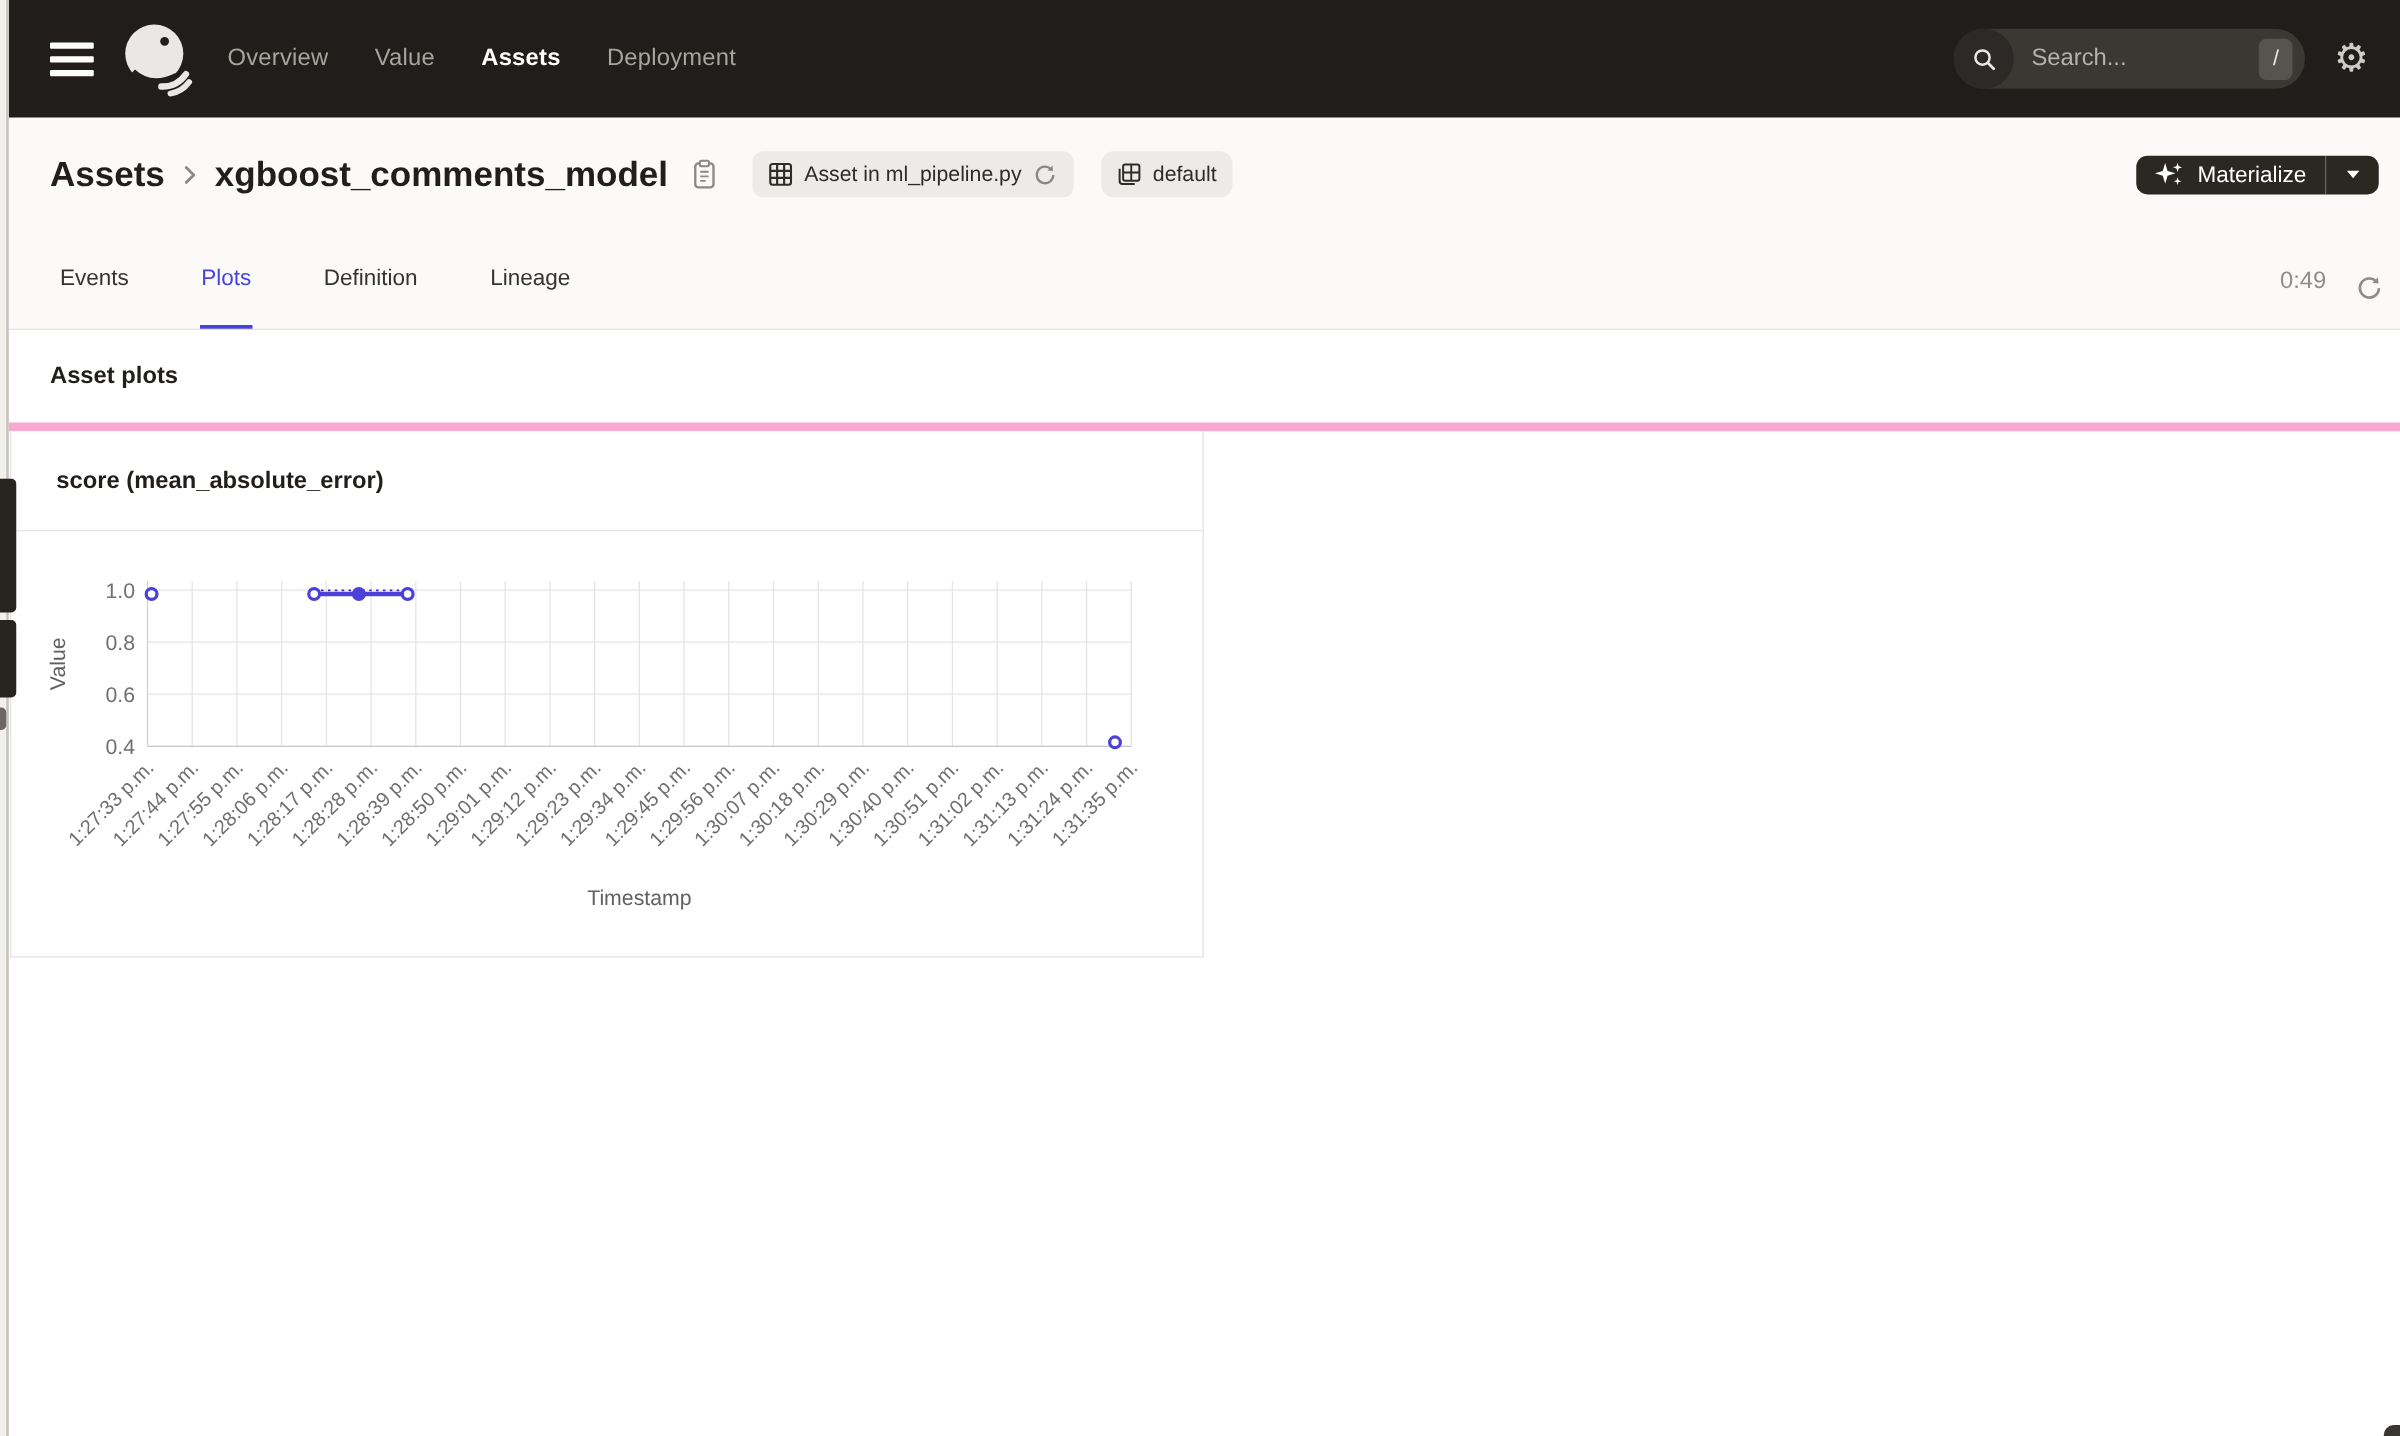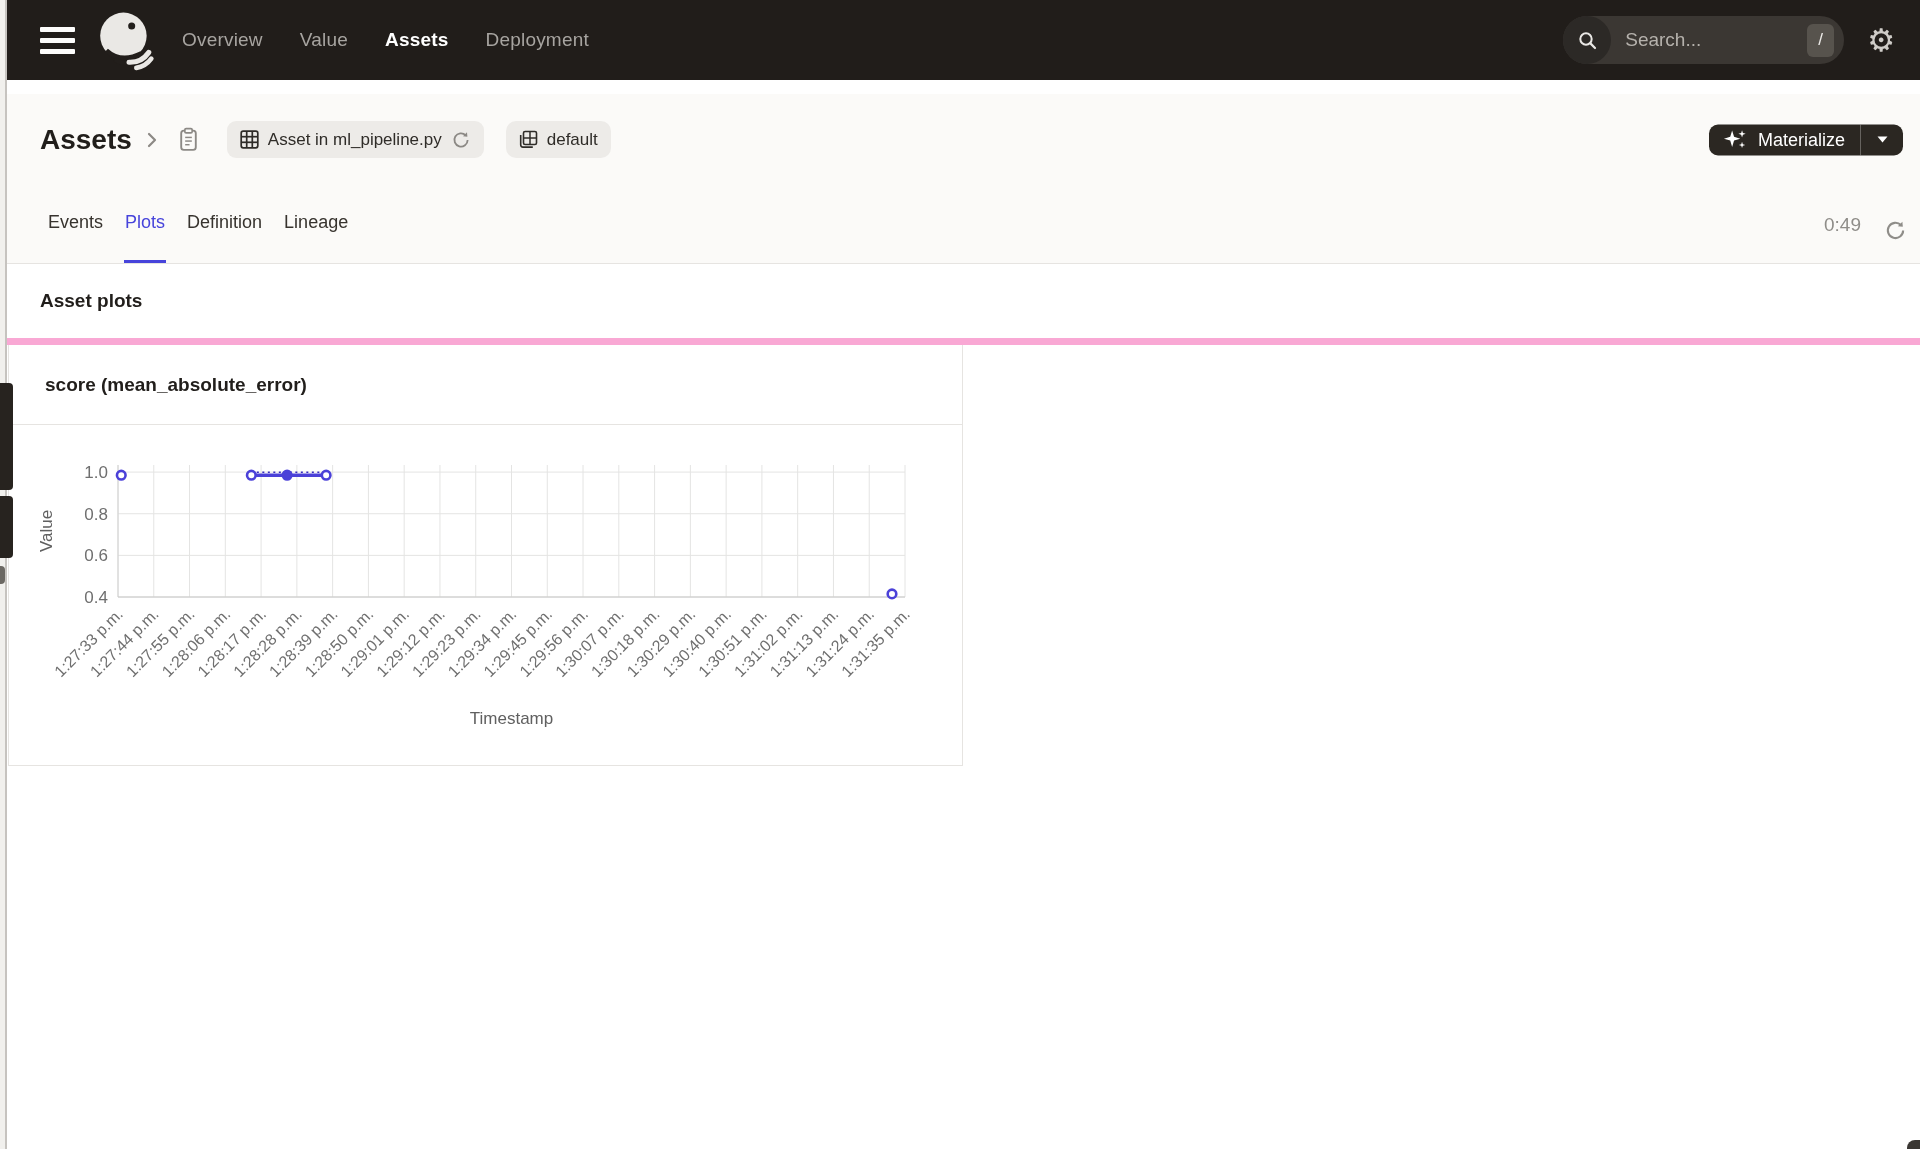--- a/index.html
+++ b/index.html
@@ -7,21 +7,21 @@
        font-family:"Liberation Sans",sans-serif;-webkit-font-smoothing:antialiased;}
   
   .left-strip{position:absolute;left:0;top:0;width:7px;height:100%;background:#F1F0ED;z-index:50;}
   .left-line{position:absolute;left:5px;top:0;width:2px;height:100%;background:#C6C3BF;z-index:51;}
   .frag{position:absolute;left:0;background:#27231F;border-radius:0 4px 4px 0;z-index:52;}
   .frag1{top:383px;width:13px;height:107px;}
   .frag2{top:496px;width:13px;height:62px;}
   .frag3{top:566px;width:5px;height:18px;background:#6B6863;}
   .corner-speck{position:absolute;right:0;bottom:0;width:13px;height:9px;background:#3A3733;border-top-left-radius:8px;z-index:52;}
   
-  .topnav{position:absolute;left:7px;top:0;right:0;height:80px;background:#211D1A;
+  .topnav{position:absolute;left:7px;top:0;right:0;height:94px;background:#211D1A;
           display:flex;align-items:center;padding:0 25px 0 33px;box-sizing:border-box;z-index:10;}
   .menu-btn{width:40px;height:40px;background:none;border:none;padding:0;cursor:pointer;
             display:flex;flex-direction:column;justify-content:center;gap:6px;}
   .menu-btn i{display:block;width:35px;height:5px;background:#FDFDFC;border-radius:1px;}
   .logo{margin-left:15px;width:62px;height:62px;flex:none;cursor:pointer;}
   .nav-links{display:flex;gap:37px;margin-left:25px;}
   .nav-links a{font-size:19px;color:#A7A4A0;text-decoration:none;letter-spacing:.2px;}
   .nav-links a.active{color:#FFFFFF;font-weight:700;}
   .search{margin-left:auto;display:flex;align-items:center;width:281px;height:48px;border-radius:24px;
           background:#3B3733;cursor:text;}
@@ -44,21 +44,21 @@
   .tag{display:flex;align-items:center;gap:9px;height:37px;padding:12px 13px;border-radius:9px;
        background:#EDEBE8;font-size:17px;color:#2F2C28;cursor:pointer;border:none;}
   .tag.first{margin-left:28px;}
   .tag.second{margin-left:22px;border-radius:10px;}
   .materialize{position:absolute;right:17px;top:50%;transform:translateY(-50%);display:flex;
                height:31px;border-radius:9px;background:#2B2722;overflow:hidden;}
   .materialize .main{display:flex;align-items:center;gap:10px;padding:0 15px 0 14px;color:#fff;
                      font-size:18px;font-weight:500;background:none;border:none;cursor:pointer;}
   .materialize .caret{width:43px;border:none;background:none;cursor:pointer;display:flex;
                       align-items:center;justify-content:center;border-left:1px solid rgba(255,255,255,.28);}
-  .tabs-row{position:absolute;bottom:0;left:0;right:0;height:79px;display:flex;gap:20px;padding-left:40px;}
+  .tabs-row{position:absolute;bottom:0;left:0;right:0;height:79px;display:flex;gap:56px;padding-left:40px;}
   .tab{height:100%;display:flex;align-items:center;font-size:18px;font-weight:500;color:#37332E;
        background:none;border:none;cursor:pointer;padding:0 1px;border-bottom:3px solid transparent;box-sizing:border-box;}
   .tab.active{color:#4744DB;border-bottom-color:#4744DB;}
   .timer{position:absolute;right:59px;bottom:27px;font-size:19px;color:#8F8D89;}
   .refresh-btn{position:absolute;right:13px;bottom:21px;background:none;border:none;padding:0;cursor:pointer;display:flex;}
   
   .section-band{position:absolute;top:264px;left:7px;right:0;height:81px;background:#FFFFFF;
                 border-bottom:7px solid #f9a8d4;box-sizing:border-box;display:flex;align-items:center;padding-left:33px;}
   .section-band h2{margin:0;font-size:19px;font-weight:700;color:#211E1B;}
   
@@ -120,20 +120,21 @@
   </button>
 </header>
 
 <div class="header-band">
   <div class="breadcrumb-row">
     <div class="bc">
       <a href="#">Assets</a>
       <svg width="14" height="22" viewBox="0 0 14 22">
         <path d="M4 5 L10 11 L4 17" fill="none" stroke="#8C8985" stroke-width="2.2" stroke-linecap="round" stroke-linejoin="round"></path>
       </svg>
+      <span class="cur">xgboost_comments_model</span>
       <button class="copy-btn">
         <svg width="21" height="25" viewBox="0 0 20 24">
           <rect x="3" y="3.5" width="14" height="18.5" rx="2.5" fill="none" stroke="#8C8985" stroke-width="1.8"></rect>
           <rect x="6.5" y="1.5" width="7" height="4.2" rx="1.2" fill="#FBFAF8" stroke="#8C8985" stroke-width="1.6"></rect>
           <line x1="6.8" y1="10" x2="13.2" y2="10" stroke="#8C8985" stroke-width="1.4"></line>
           <line x1="6.8" y1="13.5" x2="13.2" y2="13.5" stroke="#8C8985" stroke-width="1.4"></line>
           <line x1="6.8" y1="17" x2="11" y2="17" stroke="#8C8985" stroke-width="1.4"></line>
         </svg>
       </button>
     </div>

